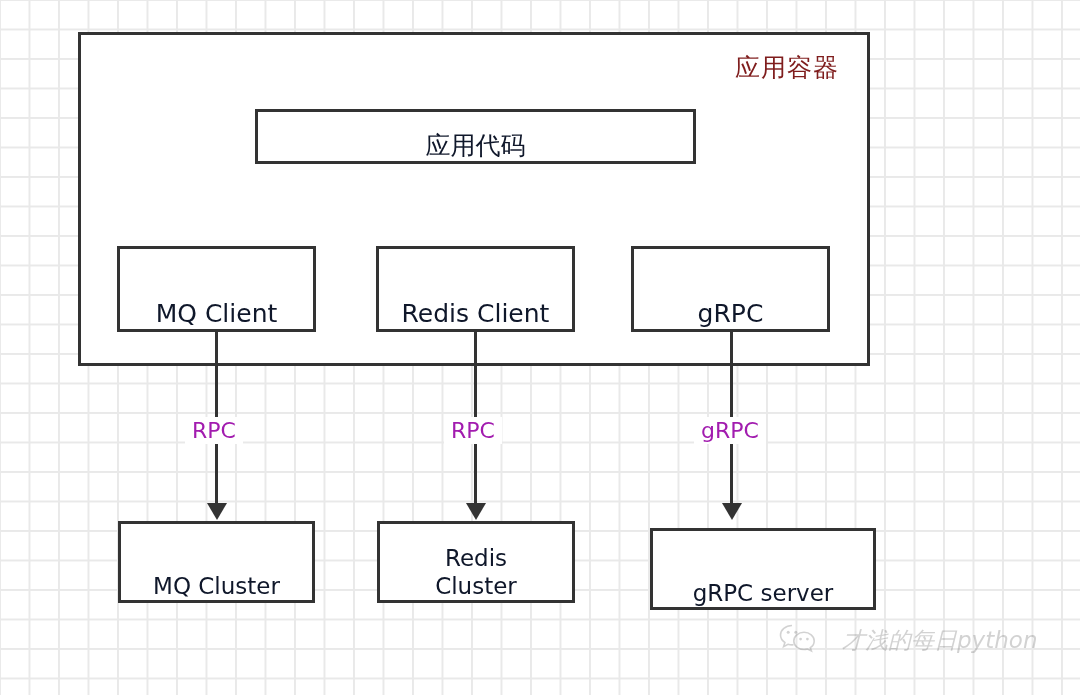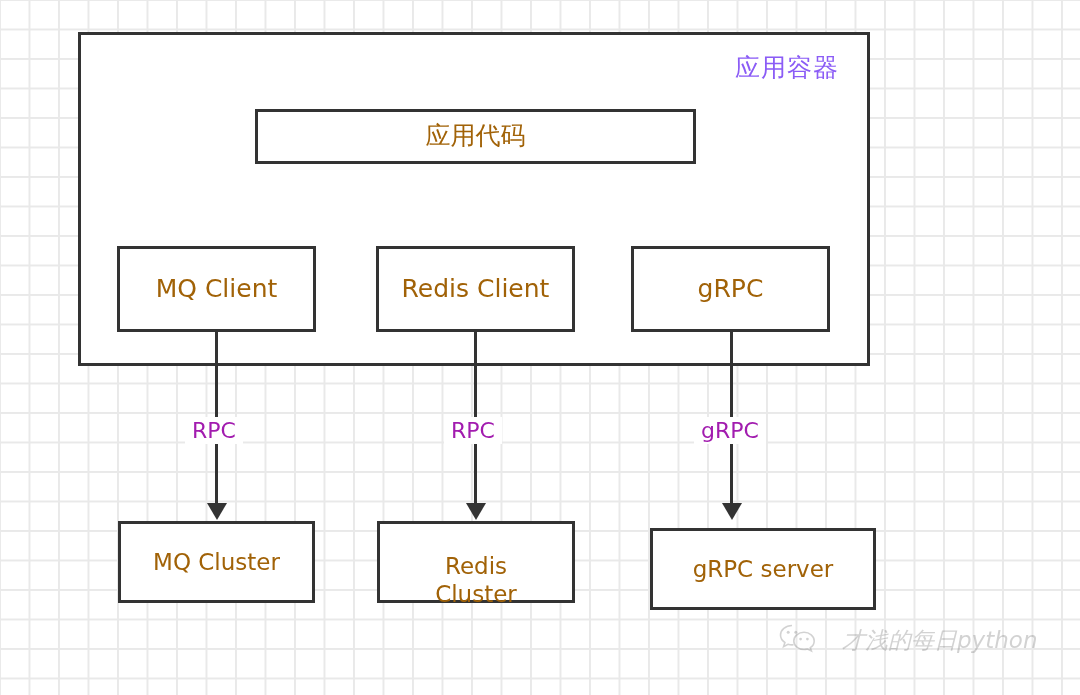--- a/index.html
+++ b/index.html
@@ -30,36 +30,36 @@
     height: 334px;
     border: 3px solid #333333;
     background: #ffffff;
     box-sizing: border-box;
   }
   .container-title {
     position: absolute;
     right: 28px;
     top: 16px;
     font-size: 25px;
-    color: #8b5cf6;
+    color: #7f1d1d;
     letter-spacing: 1px;
     white-space: nowrap;
   }
 
   
   .node {
     position: absolute;
     border: 3px solid #333333;
     background: #ffffff;
     box-sizing: border-box;
     display: flex;
-    align-items: center;
+    align-items: flex-end;
     justify-content: center;
     text-align: center;
-    color: #a16207;
+    color: #0f172a;
     line-height: 1.22;
   }
 
   .node-appcode {
     left: 255px;
     top: 109px;
     width: 441px;
     height: 55px;
     font-size: 25px;
   }

